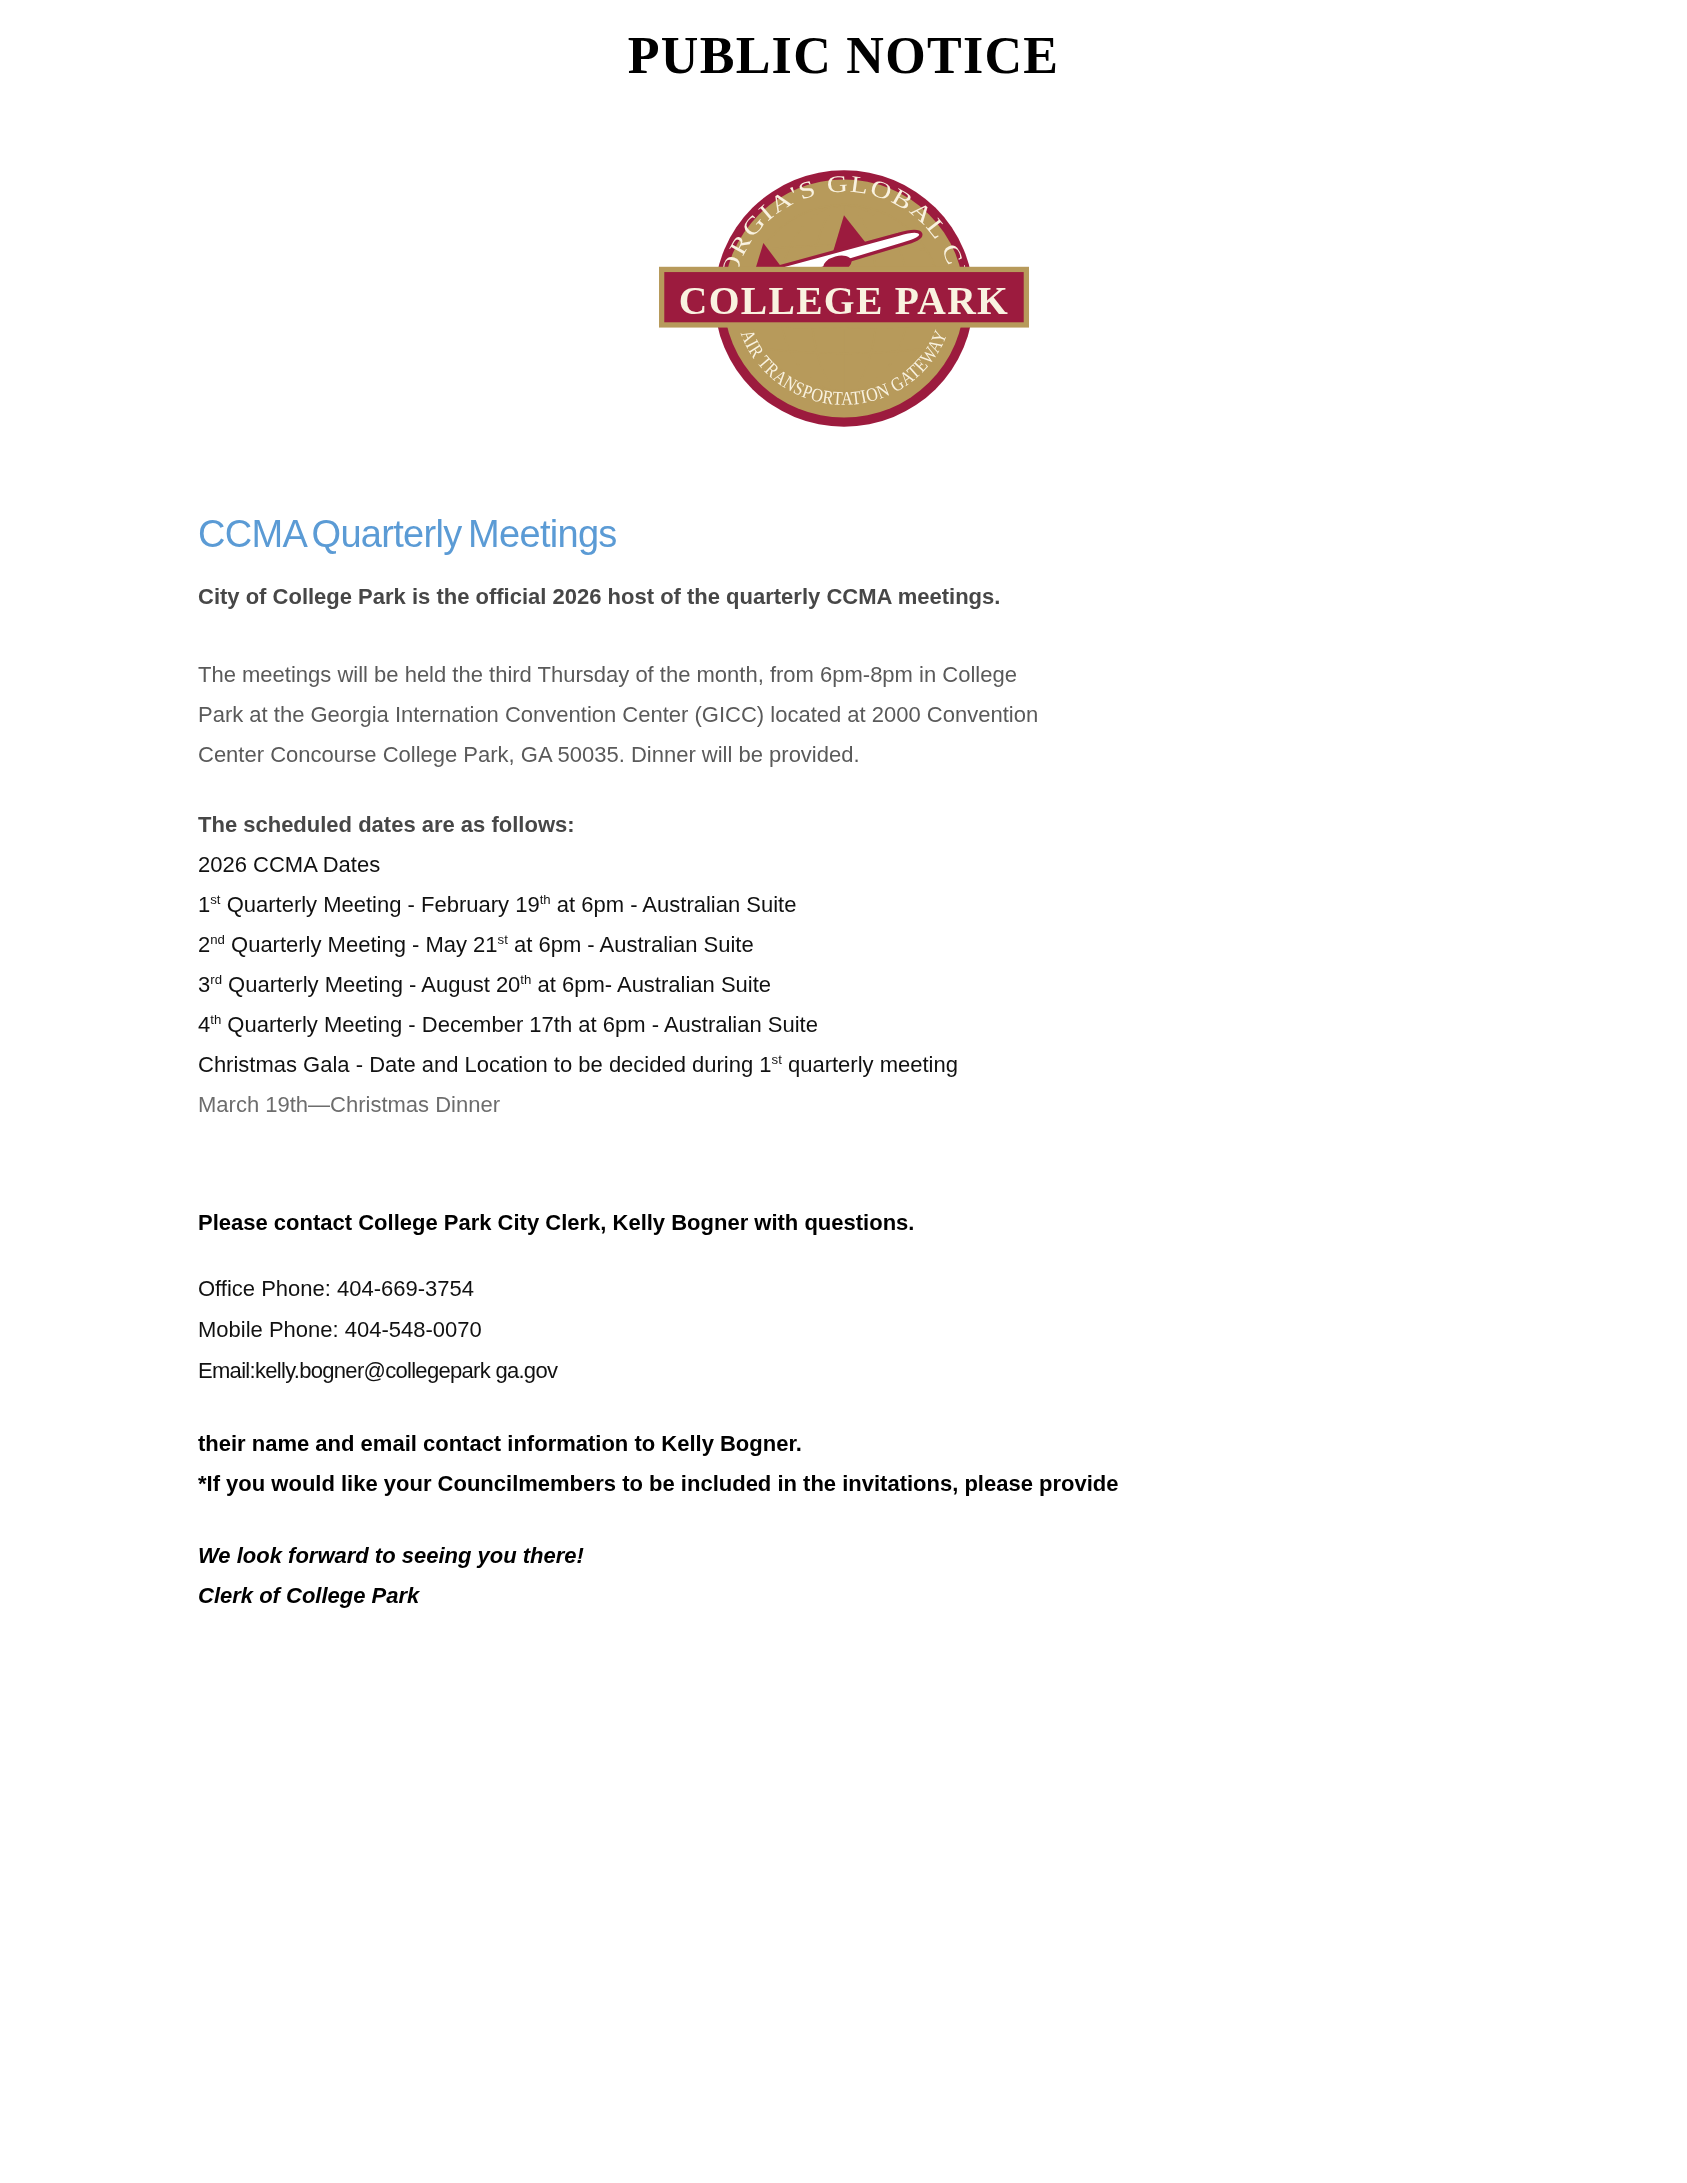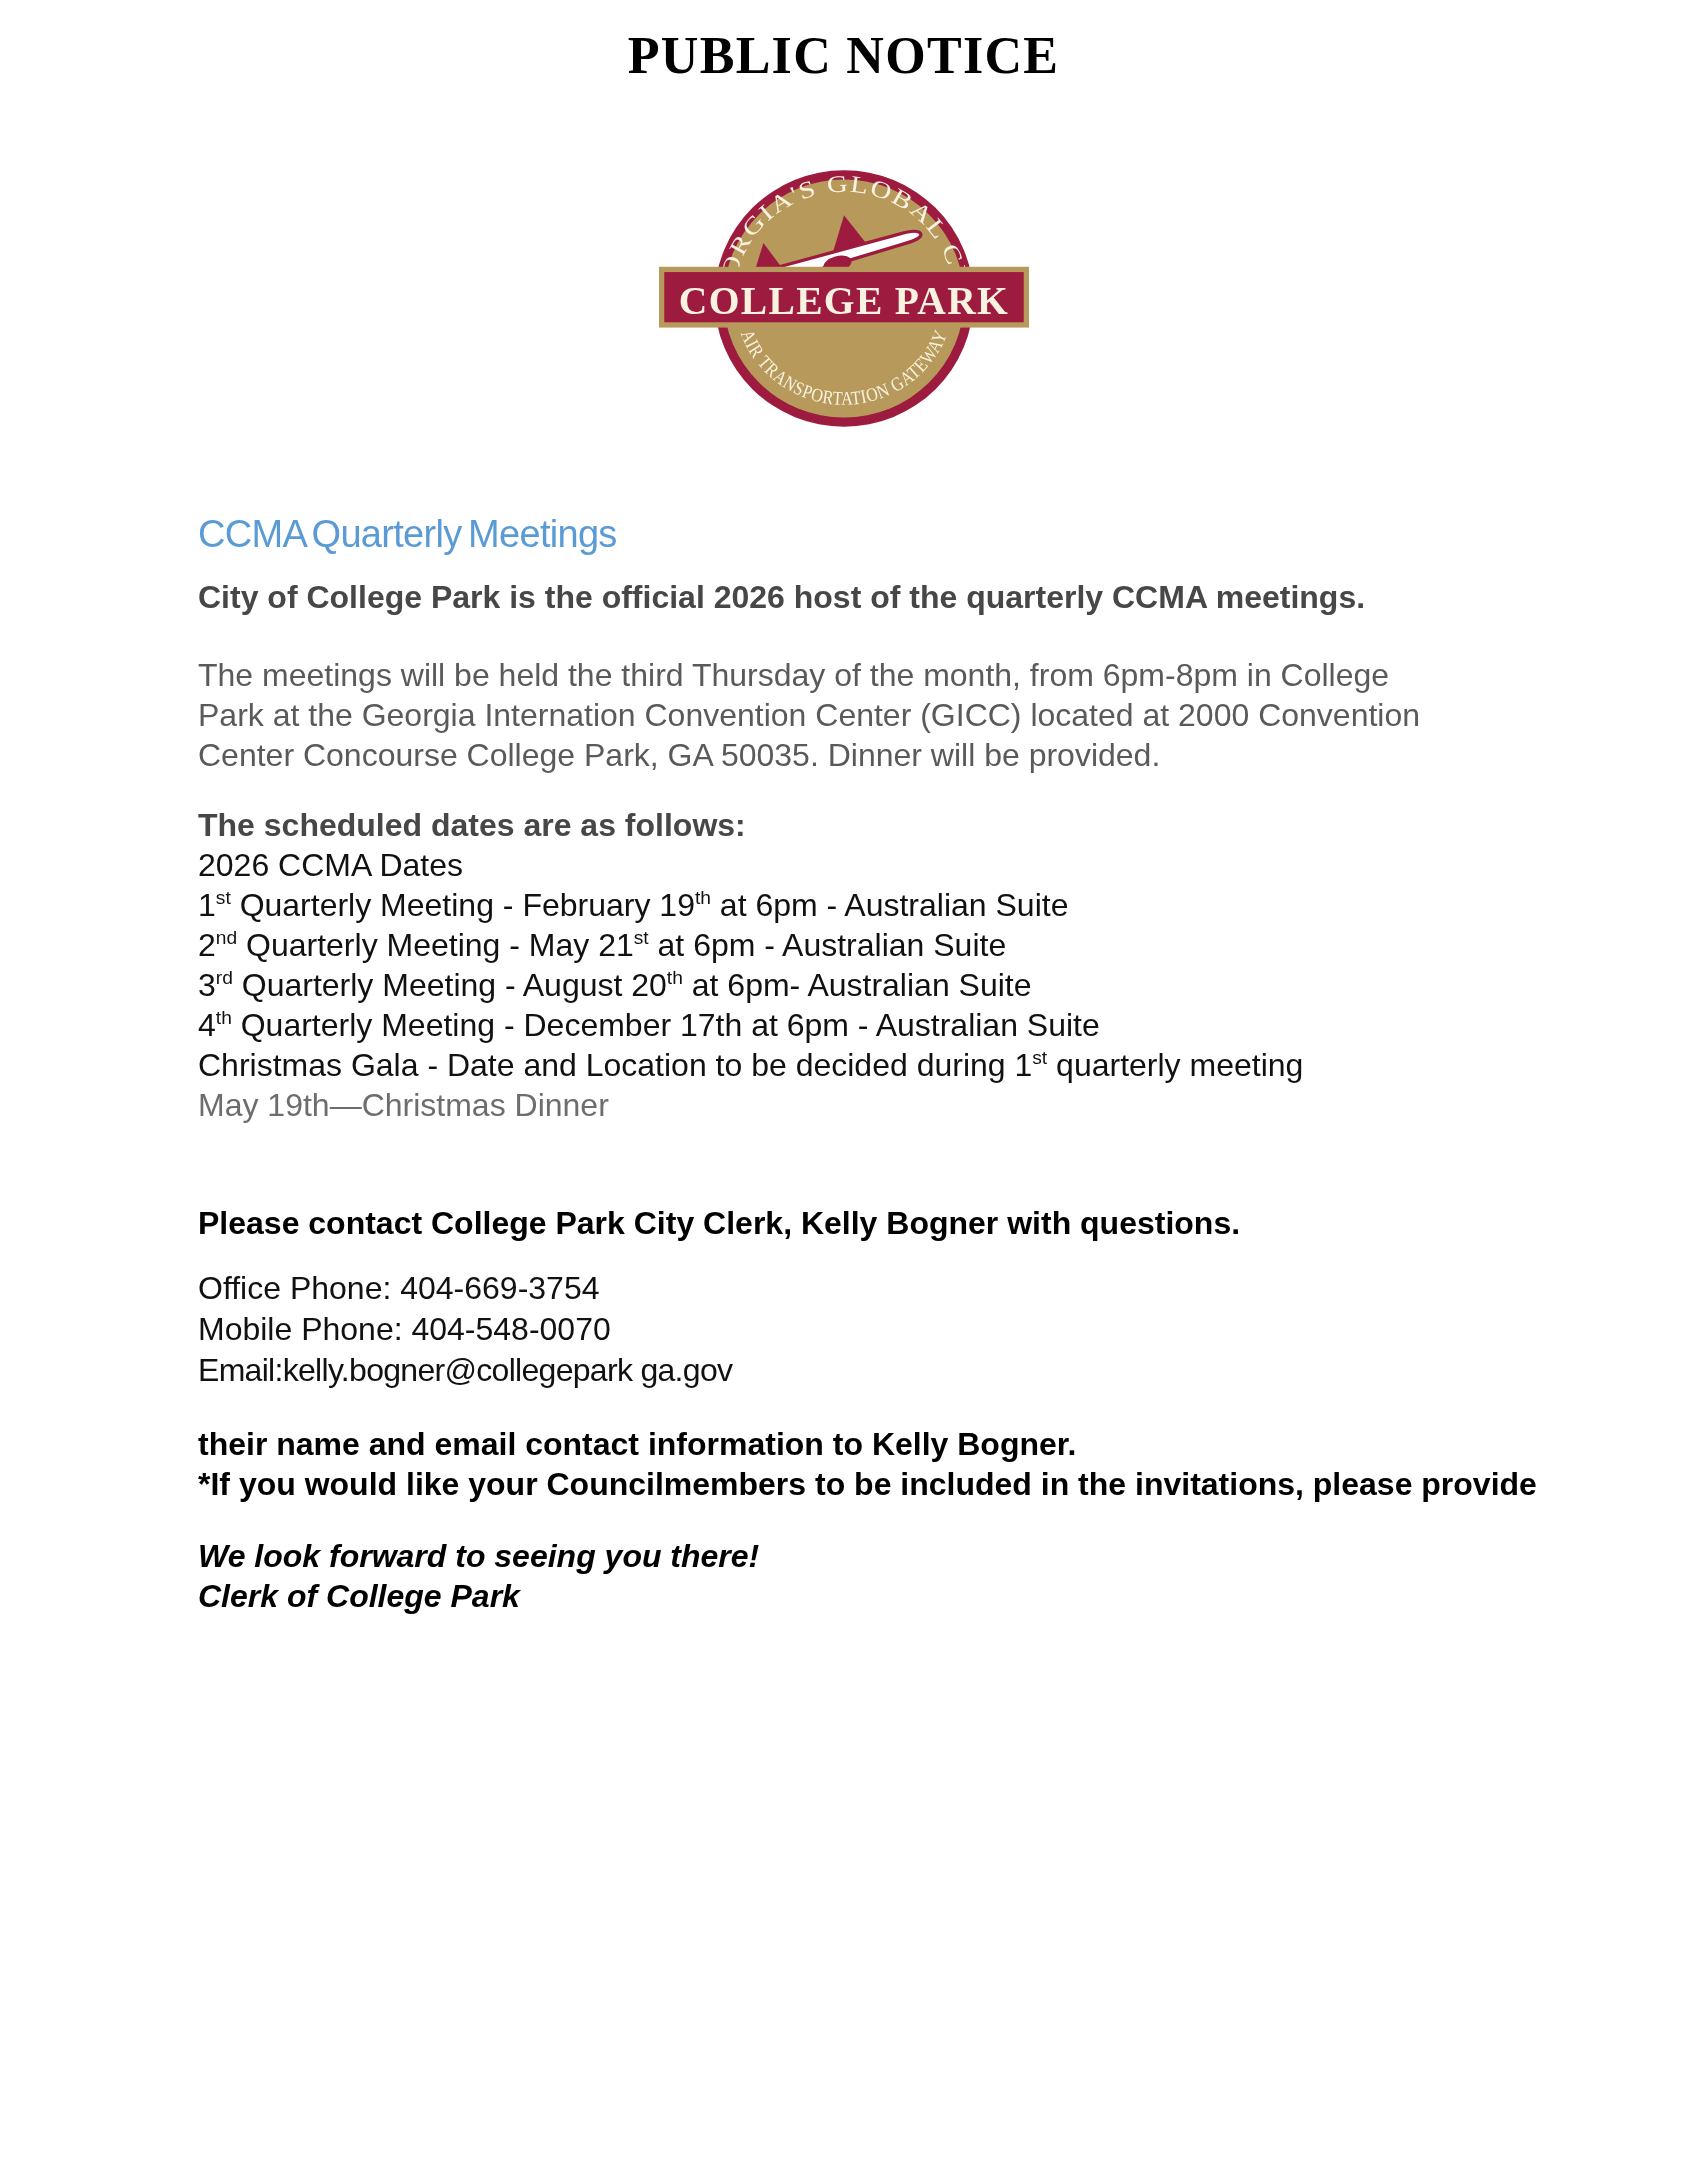--- a/index.html
+++ b/index.html
@@ -16,21 +16,21 @@
   .logo-wrap svg{display:block;}
 
   .content{padding:0 78px 0 198px;margin-top:24px;}
   .blue-heading{
     margin:0;font-weight:400;font-size:38px;line-height:40px;
     letter-spacing:-0.7px;word-spacing:-3.3px;color:var(--heading-blue,#5B9BD5);
   }
   #heading-ccma{margin-top:83px;}
   #heading-greetings{margin-top:76px;}
 
-  .line{font-size:32px;line-height:40px;white-space:nowrap;}
+  .line{font-size:22px;line-height:40px;white-space:nowrap;}
   .b-gray{font-weight:700;color:var(--bold-gray,#474747);}
   .gray{color:var(--body-gray,#5A5A5A);}
   .light{color:var(--light-gray,#6D6D6D);}
   .black{color:var(--text-black,#111111);}
   .b-black{font-weight:700;color:#000000;}
 
   #host-line{margin-top:23px;}
   #meeting-details{margin-top:38px;}
   #schedule-block{margin-top:30px;}
   #contact-intro{margin-top:78px;}
@@ -118,21 +118,21 @@
     </div>
 
     <div id="schedule-block">
       <div class="line b-gray">The scheduled dates are as follows:</div>
       <div class="line black">2026 CCMA Dates</div>
       <div class="line black">1<sup>st</sup> Quarterly Meeting - February 19<sup>th</sup> at 6pm - Australian Suite</div>
       <div class="line black">2<sup>nd</sup> Quarterly Meeting - May 21<sup>st</sup> at 6pm - Australian Suite</div>
       <div class="line black">3<sup>rd</sup> Quarterly Meeting - August 20<sup>th</sup> at 6pm- Australian Suite</div>
       <div class="line black">4<sup>th</sup> Quarterly Meeting - December 17th at 6pm - Australian Suite</div>
       <div class="line black">Christmas Gala - Date and Location to be decided during 1<sup>st</sup> quarterly meeting</div>
-      <div class="line light">May 19th—Christmas Dinner</div>
+      <div class="line light">March 19th—Christmas Dinner</div>
     </div>
 
     <div class="line b-black" id="contact-intro">Please contact College Park City Clerk, Kelly Bogner with questions.</div>
 
     <div id="contact-block">
       <div class="line black">Office Phone: 404-669-3754</div>
       <div class="line black">Mobile Phone: 404-548-0070</div>
       <div class="line black" id="email-line">Email:kelly.bogner@collegepark ga.gov</div>
     </div>
 

